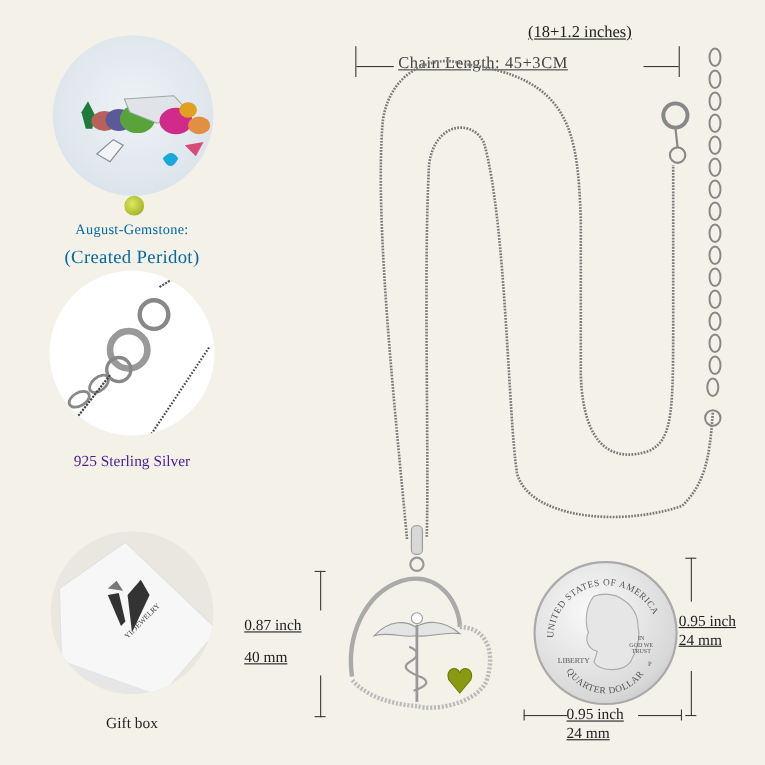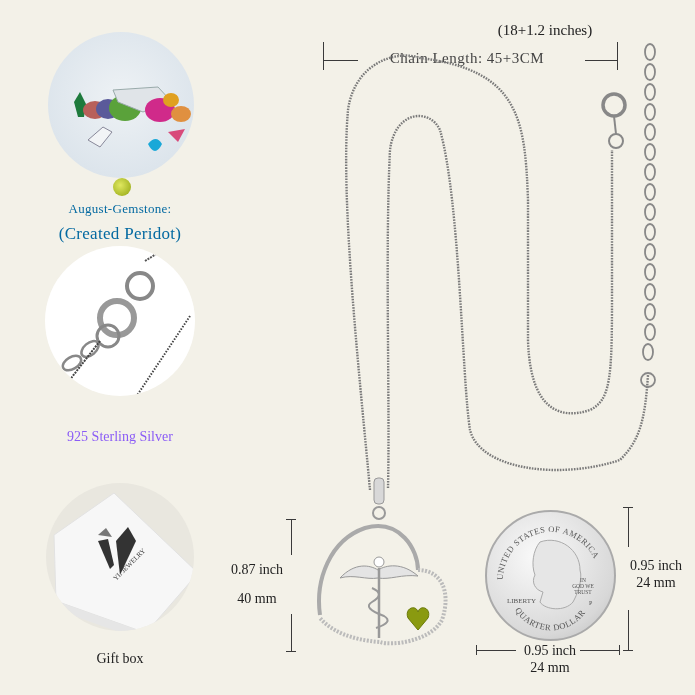--- a/index.html
+++ b/index.html
@@ -2,21 +2,21 @@
 <html><head>
 <meta charset="utf-8">
 <style>
   html, body { margin:0; padding:0; }
   body { width:695px; height:695px; background:#f3f1e8; position:relative; overflow:hidden;
          font-family:"DejaVu Serif","Liberation Serif",serif; color:#2a2a2a; }
   .circle { position:absolute; border-radius:50%; overflow:hidden; }
   .caption { position:absolute; text-align:center; font-family:"Liberation Serif","DejaVu Serif",serif; }
   .red { color:#0369a1; letter-spacing:0.3px; }
   .dim-line { position:absolute; background:#3a3a3a; }
-  .dim-text { position:absolute; text-align:center; font-family:"Liberation Serif","DejaVu Serif",serif; font-size:14px; line-height:17px; color:#222; }
+  .dim-text { position:absolute; text-align:left; font-family:"Liberation Serif","DejaVu Serif",serif; font-size:14px; line-height:17px; color:#222;text-decoration:underline; }
   svg { position:absolute; }
 </style>
 </head>
 <body>
 
 <div class="circle" style="left:48px; top:32px; width:146px; height:146px; background:radial-gradient(circle at 50% 45%, #eef2f5 0%, #dde5ec 70%, #d6dfe7 100%);">
   <svg width="146" height="146">
     <polygon points="30,85 26,70 32,60 38,72 36,85" fill="#1e7a3c"></polygon>
     <ellipse cx="47" cy="78" rx="12" ry="9" fill="#b8605a"></ellipse>
     <ellipse cx="60" cy="77" rx="12" ry="10" fill="#5a5a9a"></ellipse>
@@ -39,21 +39,21 @@
     <line x1="100" y1="15" x2="140" y2="-10" stroke="#555" stroke-width="2" stroke-dasharray="2,1"></line>
     <circle cx="95" cy="40" r="13" fill="none" stroke="#888" stroke-width="4"></circle>
     <circle cx="72" cy="72" r="17" fill="none" stroke="#999" stroke-width="6"></circle>
     <circle cx="63" cy="90" r="11" fill="none" stroke="#888" stroke-width="3"></circle>
     <ellipse cx="45" cy="103" rx="10" ry="6" fill="none" stroke="#888" stroke-width="2.5" transform="rotate(-40 45 103)"></ellipse>
     <ellipse cx="27" cy="117" rx="10" ry="6" fill="none" stroke="#888" stroke-width="2.5" transform="rotate(-30 27 117)"></ellipse>
     <line x1="55" y1="95" x2="20" y2="140" stroke="#444" stroke-width="2" stroke-dasharray="2,1"></line>
     <line x1="145" y1="70" x2="85" y2="160" stroke="#444" stroke-width="2" stroke-dasharray="1.5,1.5"></line>
   </svg>
 </div>
-<div class="caption" style="left:20px; top:413px; width:200px; font-size:14px; color:#8b5cf6;margin-top:16px;">925 Sterling Silver</div>
+<div class="caption" style="left:20px; top:413px; width:200px; font-size:14px; color:#4c1d95;">925 Sterling Silver</div>
 
 <div class="circle" style="left:46px; top:483px; width:148px; height:148px; background:#e9e7df;">
   <svg width="148" height="148">
     <polygon points="8,52 68,10 152,90 100,150 10,118" fill="#f7f7f7" stroke="#e2e2e2" stroke-width="1"></polygon>
     <polygon points="10,118 100,150 104,160 8,126" fill="#e6e6e6"></polygon>
     <polygon points="52,58 62,56 68,82 64,86" fill="#333"></polygon>
     <polygon points="70,58 82,44 90,58 74,92" fill="#333"></polygon>
     <polygon points="52,52 60,45 66,54" fill="#777"></polygon>
     <text x="70" y="98" font-size="7" fill="#444" font-family="Liberation Serif, serif" transform="rotate(-45 70 98)">YL JEWELRY</text>
   </svg>

